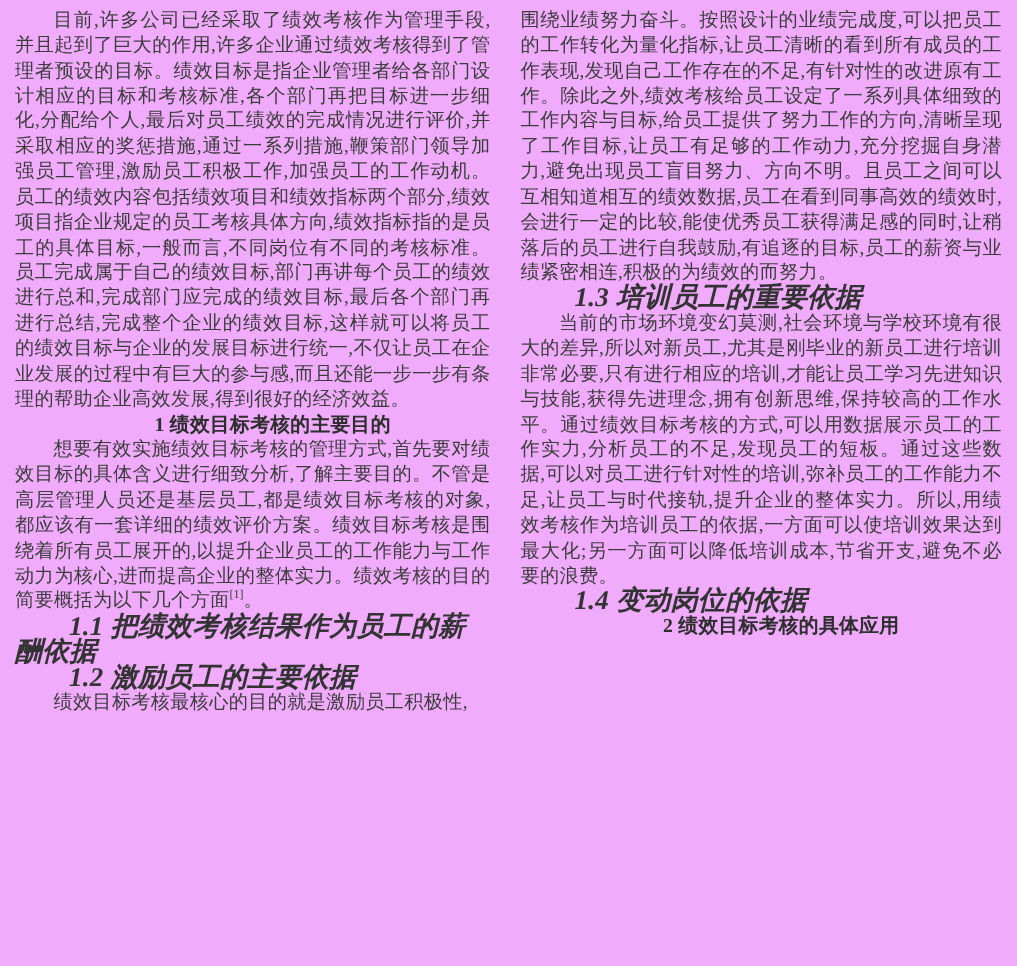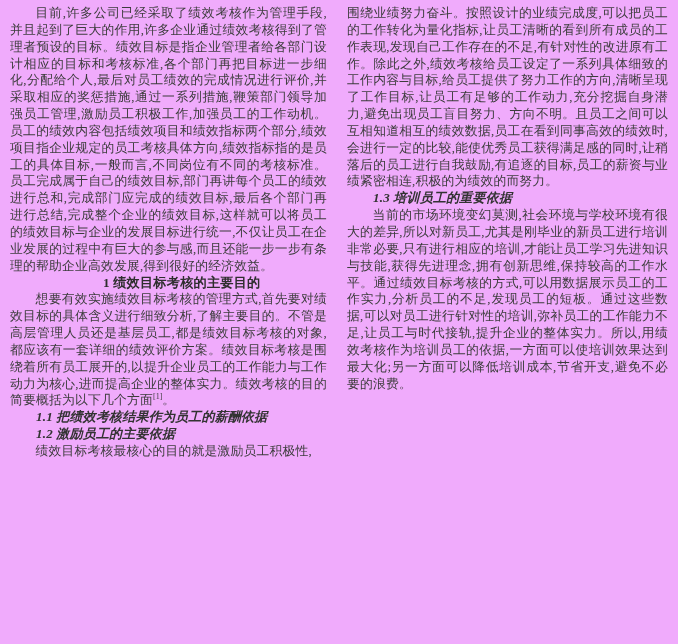--- a/index.html
+++ b/index.html
@@ -40,21 +40,21 @@
     margin: 0;
     font-size: 13.2px;
     line-height: 16.85px;
     font-weight: bold;
     color: #2e2e2e;
     text-indent: 2em;
     text-align: center;
   }
   .column h3 {
     margin: 0;
-    font-size: 13px;
+    font-size: 18px;
     line-height: 16.85px;
     font-weight: 600;
     font-style: italic;
     color: #333333;
     text-indent: 2em;
     text-align: left;
   }
   .column sup {
     font-size: 8px;
     line-height: 0;
@@ -71,14 +71,16 @@
       <h2>1 绩效目标考核的主要目的</h2>
       <p>想要有效实施绩效目标考核的管理方式,首先要对绩效目标的具体含义进行细致分析,了解主要目的。不管是高层管理人员还是基层员工,都是绩效目标考核的对象,都应该有一套详细的绩效评价方案。绩效目标考核是围绕着所有员工展开的,以提升企业员工的工作能力与工作动力为核心,进而提高企业的整体实力。绩效考核的目的简要概括为以下几个方面<sup>[1]</sup>。</p>
       <h3>1.1 把绩效考核结果作为员工的薪酬依据</h3>
       <h3>1.2 激励员工的主要依据</h3>
       <p>绩效目标考核最核心的目的就是激励员工积极性,</p>
     </div>
   <div class="column right">
       <p class="no-indent">围绕业绩努力奋斗。按照设计的业绩完成度,可以把员工的工作转化为量化指标,让员工清晰的看到所有成员的工作表现,发现自己工作存在的不足,有针对性的改进原有工作。除此之外,绩效考核给员工设定了一系列具体细致的工作内容与目标,给员工提供了努力工作的方向,清晰呈现了工作目标,让员工有足够的工作动力,充分挖掘自身潜力,避免出现员工盲目努力、方向不明。且员工之间可以互相知道相互的绩效数据,员工在看到同事高效的绩效时,会进行一定的比较,能使优秀员工获得满足感的同时,让稍落后的员工进行自我鼓励,有追逐的目标,员工的薪资与业绩紧密相连,积极的为绩效的而努力。</p>
       <h3>1.3 培训员工的重要依据</h3>
       <p>当前的市场环境变幻莫测,社会环境与学校环境有很大的差异,所以对新员工,尤其是刚毕业的新员工进行培训非常必要,只有进行相应的培训,才能让员工学习先进知识与技能,获得先进理念,拥有创新思维,保持较高的工作水平。通过绩效目标考核的方式,可以用数据展示员工的工作实力,分析员工的不足,发现员工的短板。通过这些数据,可以对员工进行针对性的培训,弥补员工的工作能力不足,让员工与时代接轨,提升企业的整体实力。所以,用绩效考核作为培训员工的依据,一方面可以使培训效果达到最大化;另一方面可以降低培训成本,节省开支,避免不必要的浪费。</p>
+      <h3>1.4 变动岗位的依据</h3>
+      <h2>2 绩效目标考核的具体应用</h2>
     </div>
 </div>
 
 </body></html>

